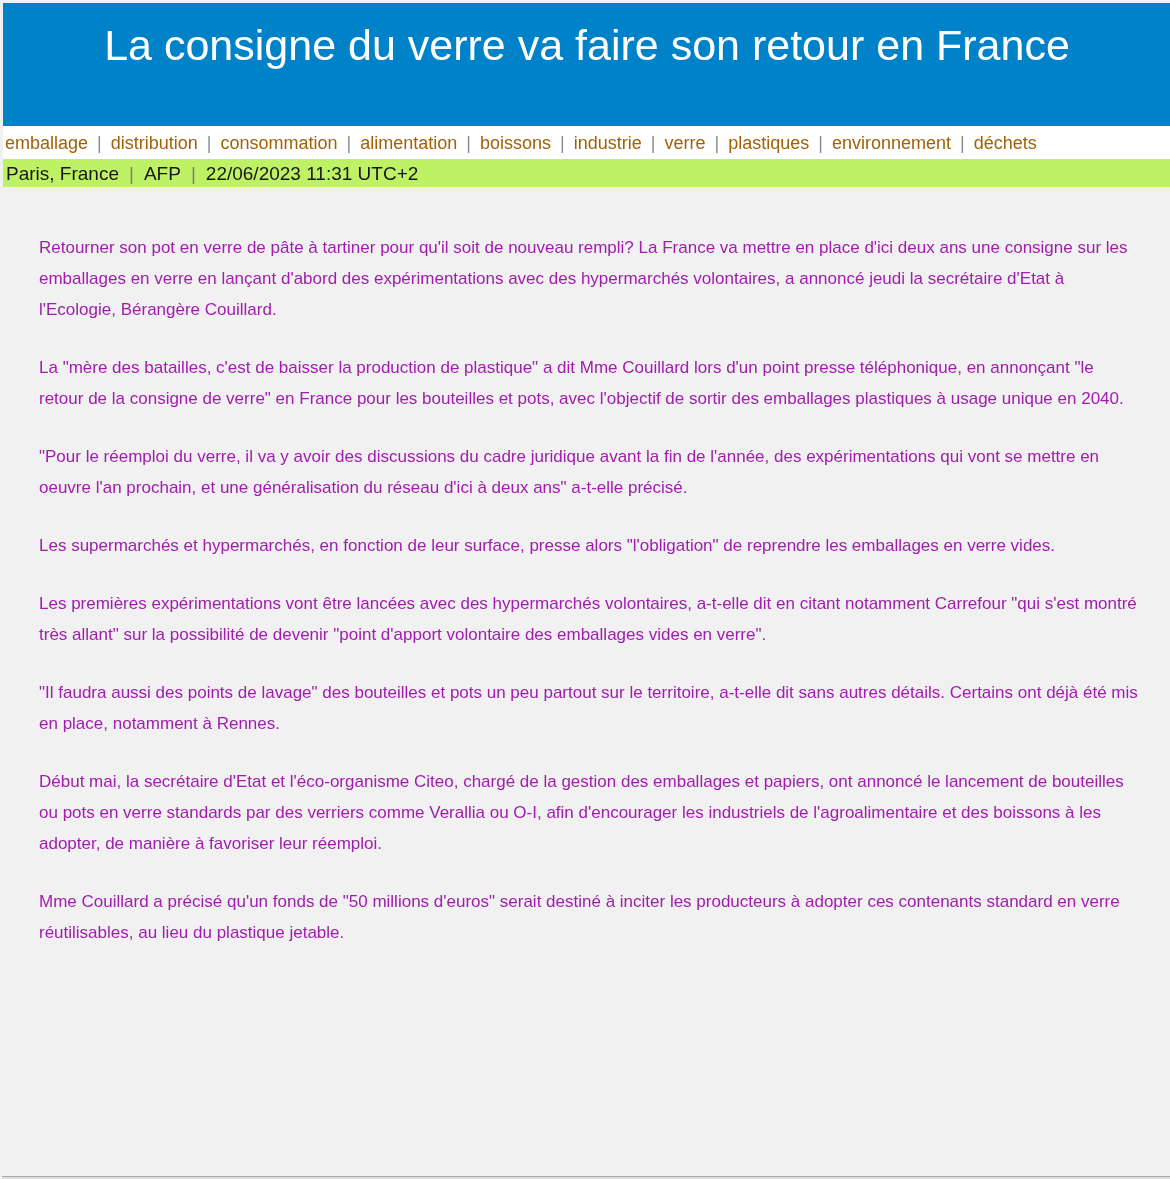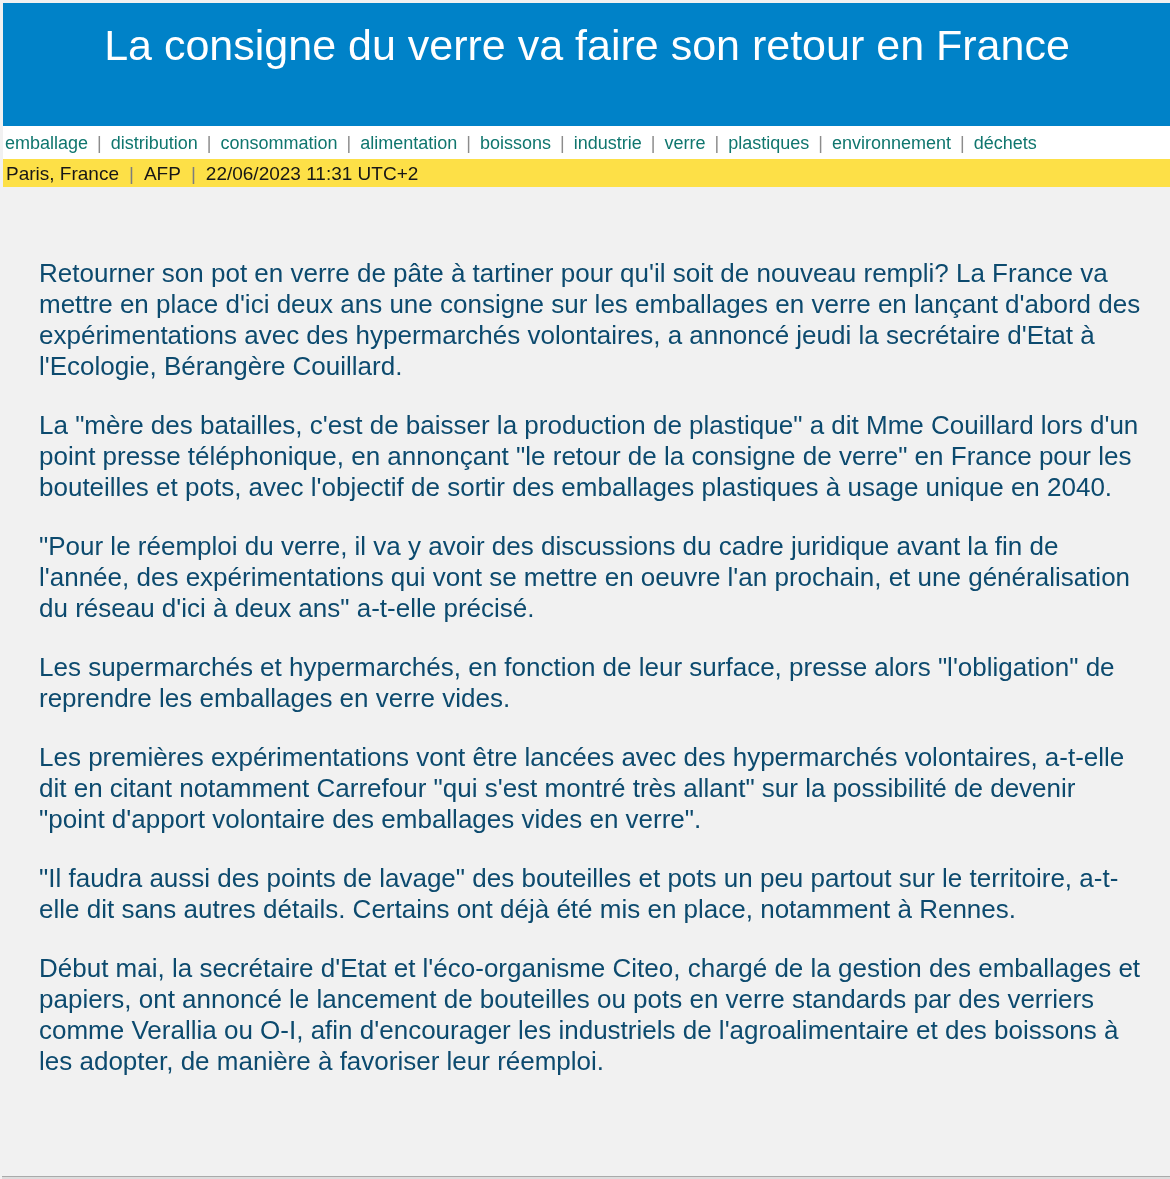--- a/index.html
+++ b/index.html
@@ -32,46 +32,45 @@
   
   .tags {
     height: 33px;
     background: #ffffff;
     padding: 5px 0 0 1px;
     font-size: 18px;
     line-height: 24px;
     white-space: nowrap;
   }
   .tags .tag {
-    color: #0f766e;
+    color: #a16207;
     text-decoration: none;
     cursor: pointer;
   }
   .sep { color: #8c8c8c; margin: 0 7px; }
   
   .dateline {
     height: 28px;
-    background: #fde047;
+    background: #bef264;
     color: #171717;
     font-size: 19px;
     line-height: 27px;
     padding-left: 2px;
     white-space: nowrap;
   }
   .dateline .sep { margin: 0 8px; color: #7d7d7d; }
   
   .article {
     padding: 44px 28px 0 35px;
   }
   .article p {
-    font-size: 26px;
+    font-size: 17px;
     line-height: 31px;
-    color: #0c4a6e;
+    color: #a21caf;
     margin-bottom: 25px;
-    margin-top: 26px;
   }
   
   .bottom-rule {
     position: absolute;
     left: 0;
     bottom: 0;
     width: 100%;
     height: 5px;
     background: #dcdcdc;
     border-top: 1px solid #aaaaaa;
@@ -95,17 +94,18 @@
   </div>
 
   <main class="article">
     <p>Retourner son pot en verre de pâte à tartiner pour qu'il soit de nouveau rempli? La France va mettre en place d'ici deux ans une consigne sur les emballages en verre en lançant d'abord des expérimentations avec des hypermarchés volontaires, a annoncé jeudi la secrétaire d'Etat à l'Ecologie, Bérangère Couillard.</p>
     <p>La "mère des batailles, c'est de baisser la production de plastique" a dit Mme Couillard lors d'un point presse téléphonique, en annonçant "le retour de la consigne de verre" en France pour les bouteilles et pots, avec l'objectif de sortir des emballages plastiques à usage unique en 2040.</p>
     <p>"Pour le réemploi du verre, il va y avoir des discussions du cadre juridique avant la fin de l'année, des expérimentations qui vont se mettre en oeuvre l'an prochain, et une généralisation du réseau d'ici à deux ans" a-t-elle précisé.</p>
     <p>Les supermarchés et hypermarchés, en fonction de leur surface, presse alors "l'obligation" de reprendre les emballages en verre vides.</p>
     <p>Les premières expérimentations vont être lancées avec des hypermarchés volontaires, a-t-elle dit en citant notamment Carrefour "qui s'est montré très allant" sur la possibilité de devenir "point d'apport volontaire des emballages vides en verre".</p>
     <p>"Il faudra aussi des points de lavage" des bouteilles et pots un peu partout sur le territoire, a-t-elle dit sans autres détails. Certains ont déjà été mis en place, notamment à Rennes.</p>
     <p>Début mai, la secrétaire d'Etat et l'éco-organisme Citeo, chargé de la gestion des emballages et papiers, ont annoncé le lancement de bouteilles ou pots en verre standards par des verriers comme Verallia ou O-I, afin d'encourager les industriels de l'agroalimentaire et des boissons à les adopter, de manière à favoriser leur réemploi.</p>
+    <p>Mme Couillard a précisé qu'un fonds de "50 millions d'euros" serait destiné à inciter les producteurs à adopter ces contenants standard en verre réutilisables, au lieu du plastique jetable.</p>
   </main>
 
   <div class="bottom-rule"></div>
 
 </div>
 
 </body></html>

